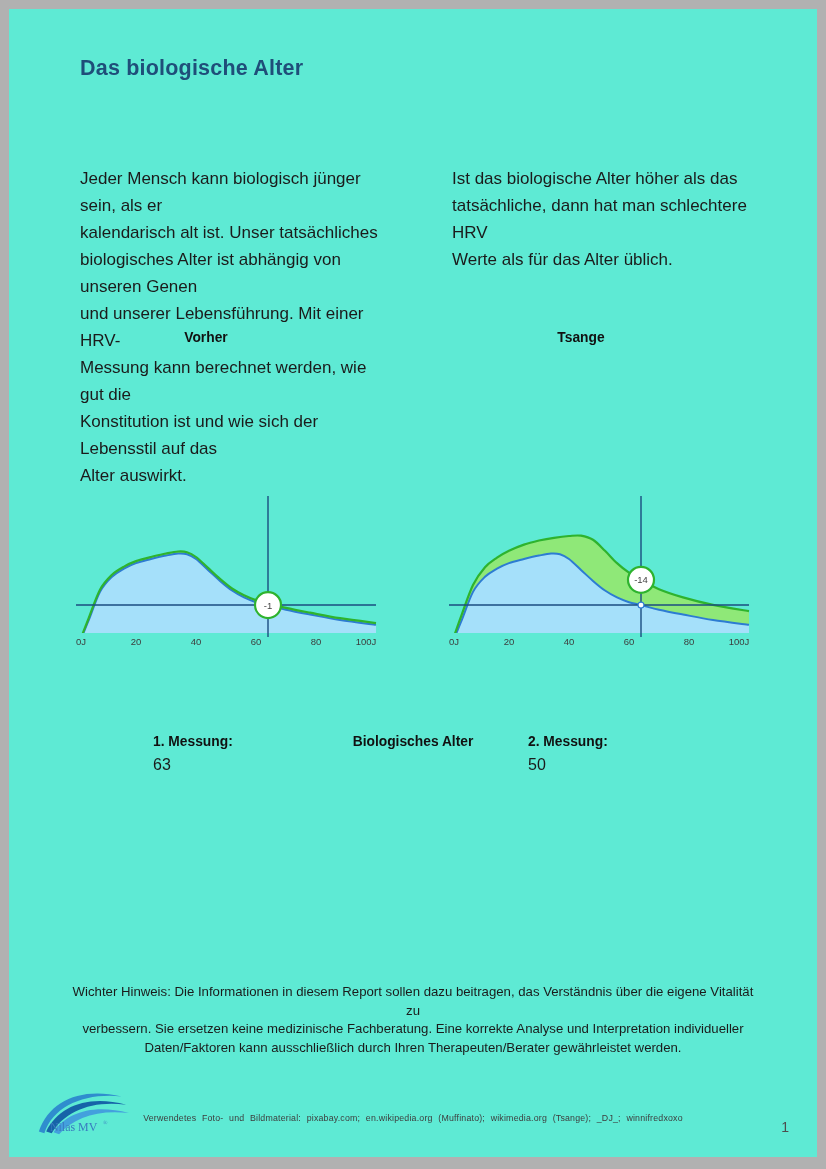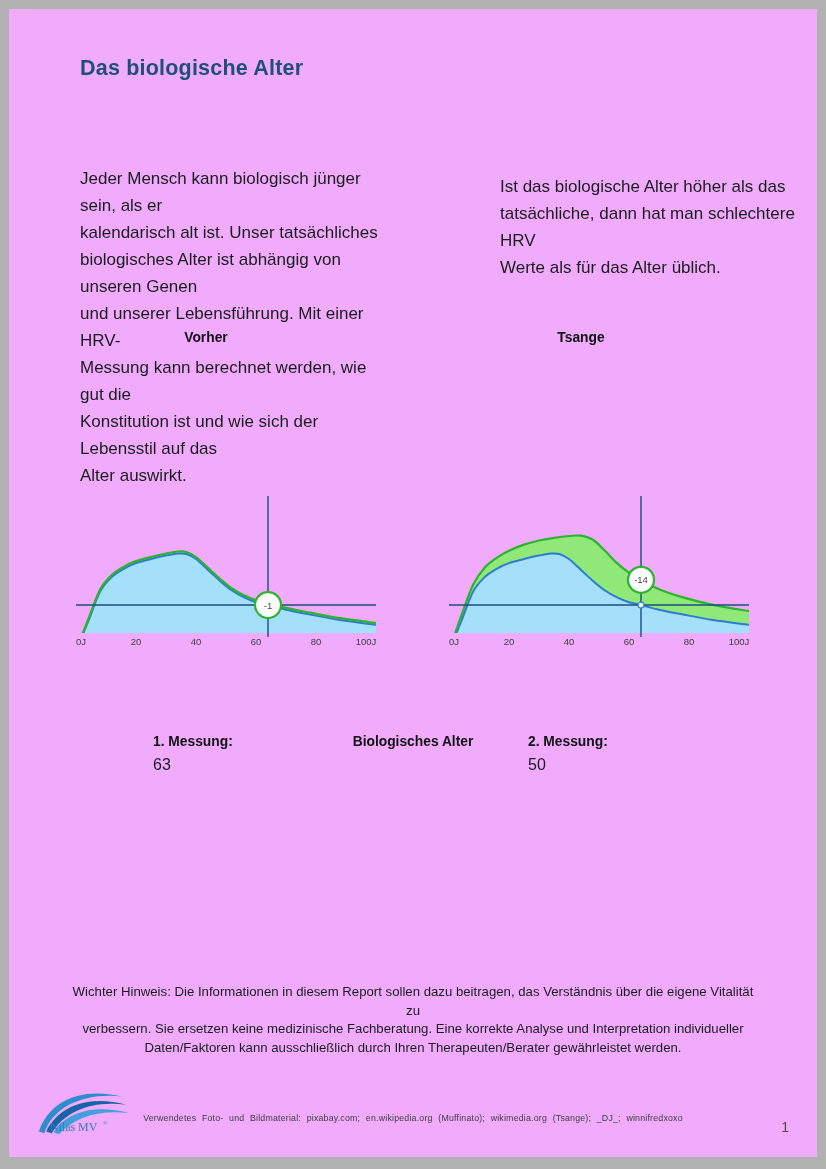--- a/index.html
+++ b/index.html
@@ -6,21 +6,21 @@
   body{
     width:826px;height:1169px;
     background:#b1b1b1;
     font-family:"Liberation Sans",sans-serif;
     position:relative;
     overflow:hidden;
   }
   .page{
     position:absolute;
     left:9px;top:9px;right:9px;bottom:12px;
-    background:#f0abfc;
+    background:#5eead4;
   }
   .abs{position:absolute;}
   .title{
     font-size:21.5px;
     font-weight:bold;
     color:#1f4e79;
     letter-spacing:0.2px;
   }
   .para{
     font-size:17px;
@@ -66,21 +66,21 @@
   <h1 class="abs title" style="left:71px;top:47px;margin:0;">Das biologische Alter</h1>
 
   <div class="abs para" style="left:71px;top:156px;width:310px;">Jeder Mensch kann biologisch jünger sein, als er
 kalendarisch alt ist. Unser tatsächliches
 biologisches Alter ist abhängig von unseren Genen
 und unserer Lebensführung. Mit einer HRV-
 Messung kann berechnet werden, wie gut die
 Konstitution ist und wie sich der Lebensstil auf das
 Alter auswirkt.</div>
 
-  <div class="abs para" style="left:443px;top:164px;width:300px;margin-left:48px;">Ist das biologische Alter höher als das
+  <div class="abs para" style="left:443px;top:156px;width:300px;">Ist das biologische Alter höher als das
 tatsächliche, dann hat man schlechtere HRV
 Werte als für das Alter üblich.</div>
 
   <div class="abs lbl-bold center" style="left:97px;top:321px;width:200px;">Vorher</div>
 
   <div class="abs lbl-bold center" style="left:472px;top:321px;width:200px;">Tsange</div>
 
 
   <div class="abs chart-box" style="left:62px;top:484px;"><svg width="310" height="158" viewBox="0 0 310 158">
         <defs>

